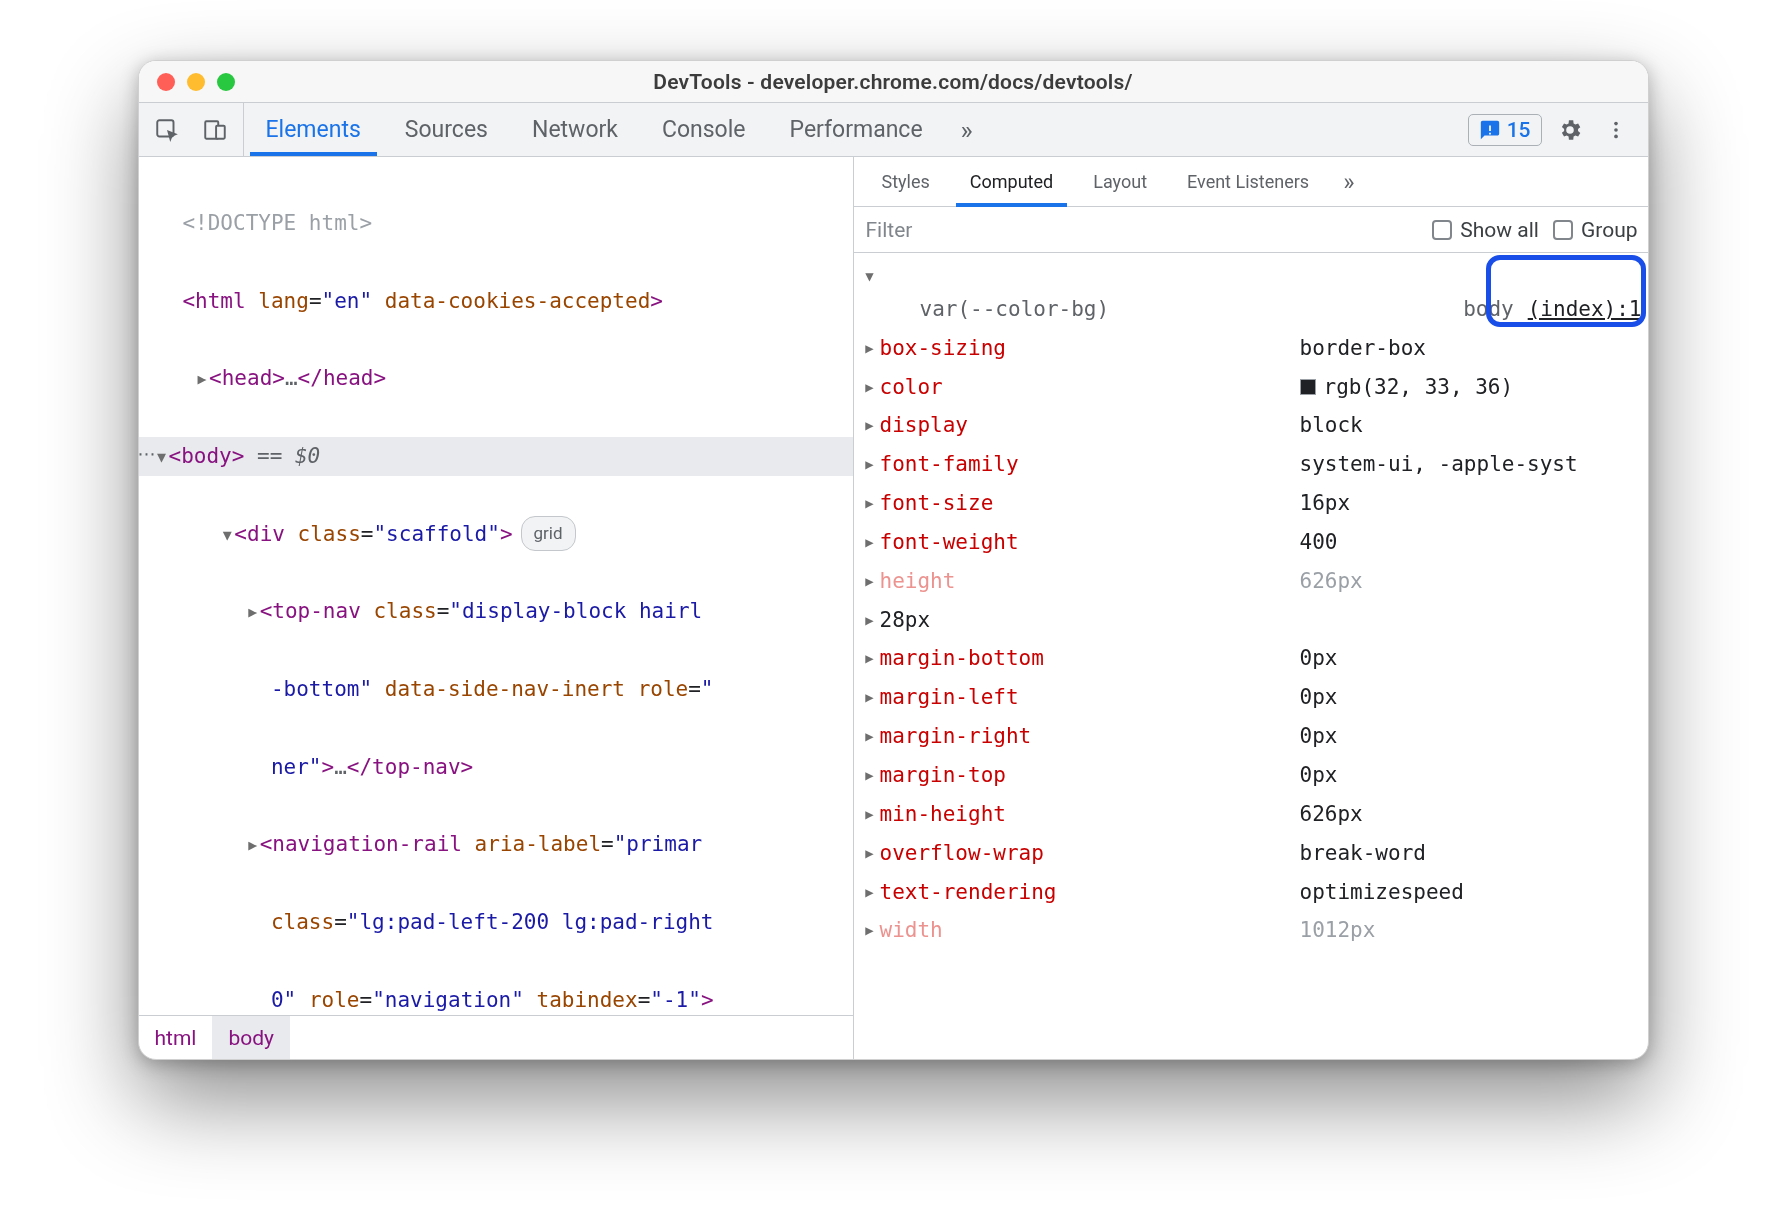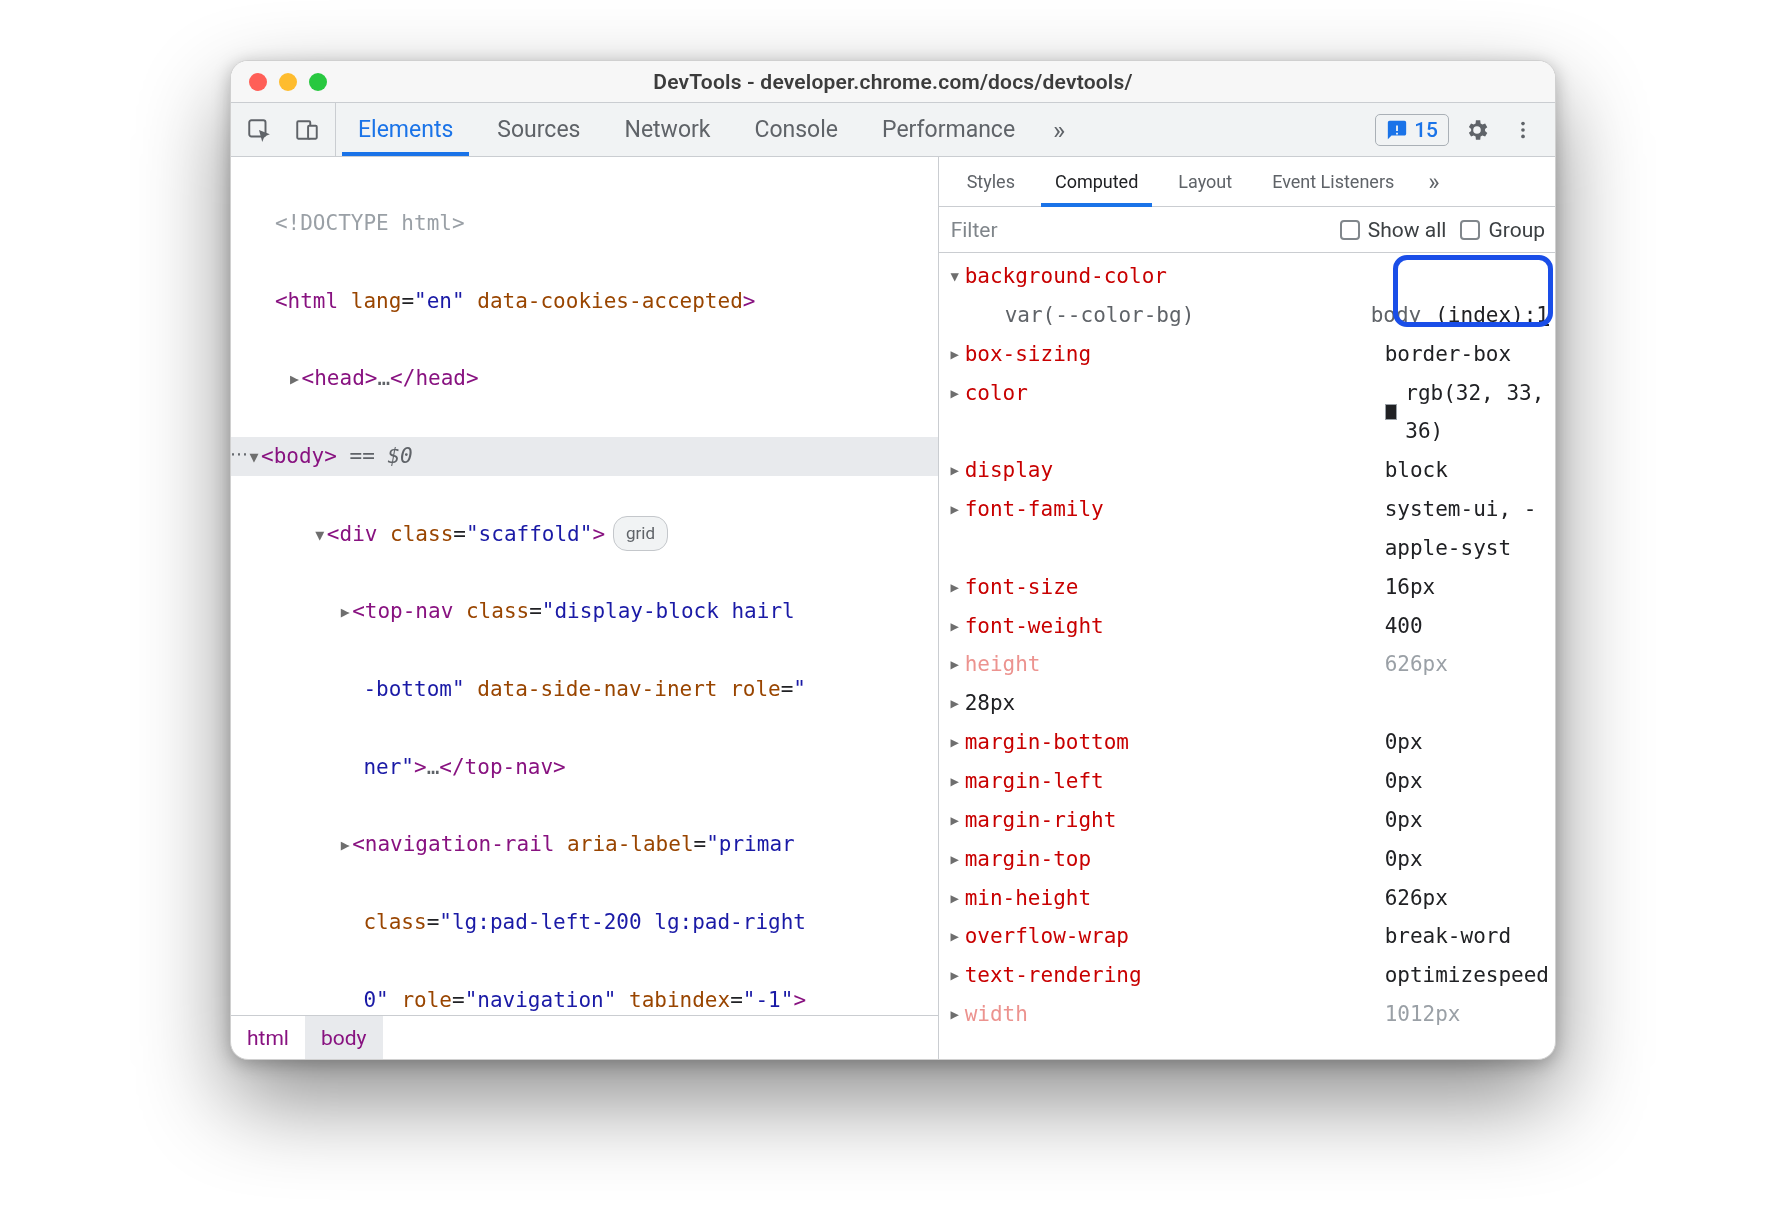--- a/index.html
+++ b/index.html
@@ -14,21 +14,21 @@
     --val:#1a1aa6;
     --prop:#c80000;
     --propfaded:#ec938f;
     --valfaded:#9aa0a6;
     --mono:"SF Mono",ui-monospace,Menlo,Consolas,monospace;
     --ui:-apple-system,BlinkMacSystemFont,"Segoe UI",Roboto,sans-serif;
   }
   *{box-sizing:border-box;}
   body{margin:0;background:#fff;font-family:var(--ui);color:var(--text);}
   .canvas{width:1786px;height:1226px;position:relative;display:flex;align-items:flex-start;justify-content:center;padding-top:60px;}
-  .win{width:1326px;height:1000px;background:#fff;border-radius:18px;box-shadow:0 40px 90px rgba(0,0,0,.45),0 4px 18px rgba(0,0,0,.25);overflow:hidden;display:flex;flex-direction:column;border:1px solid #d0d0d0;}
+  .win{width:1511px;height:1000px;background:#fff;border-radius:18px;box-shadow:0 40px 90px rgba(0,0,0,.45),0 4px 18px rgba(0,0,0,.25);overflow:hidden;display:flex;flex-direction:column;border:1px solid #d0d0d0;}
   
   .titlebar{height:42px;background:#f7f7f7;border-bottom:1px solid var(--border);display:flex;align-items:center;position:relative;}
   .lights{display:flex;gap:12px;padding-left:18px;}
   .light{width:18px;height:18px;border-radius:50%;}
   .red{background:#ff5f57;}
   .yellow{background:#febc2e;}
   .green{background:#28c840;}
   .title{position:absolute;left:50%;transform:translateX(-50%);font-weight:600;font-size:21px;color:#3c3c3c;letter-spacing:.2px;}
   
   .toolbar{height:54px;background:var(--header-bg);border-bottom:1px solid var(--border);display:flex;align-items:stretch;}
@@ -202,21 +202,20 @@
             </label>
           <label class="chk">
               <span class="chkbox"></span>
               <span>Group</span>
             </label>
         </div>
         <div class="computed">
           <div class="highlight-box" style="top:2px;right:2px;width:160px;height:72px;"></div>
           <div class="crow">
             <div class="disc open">▼</div>
-            <div class="k"><span class="prop">background-color</span></div>
           </div>
           <div class="subrow">
             <span>var(--color-bg)</span>
             <span class="src">
                 <span>body</span>
                 <span class="indexlink">(index):1</span>
               </span>
           </div>
           <div id="computed-rows">
               <div class="crow">

